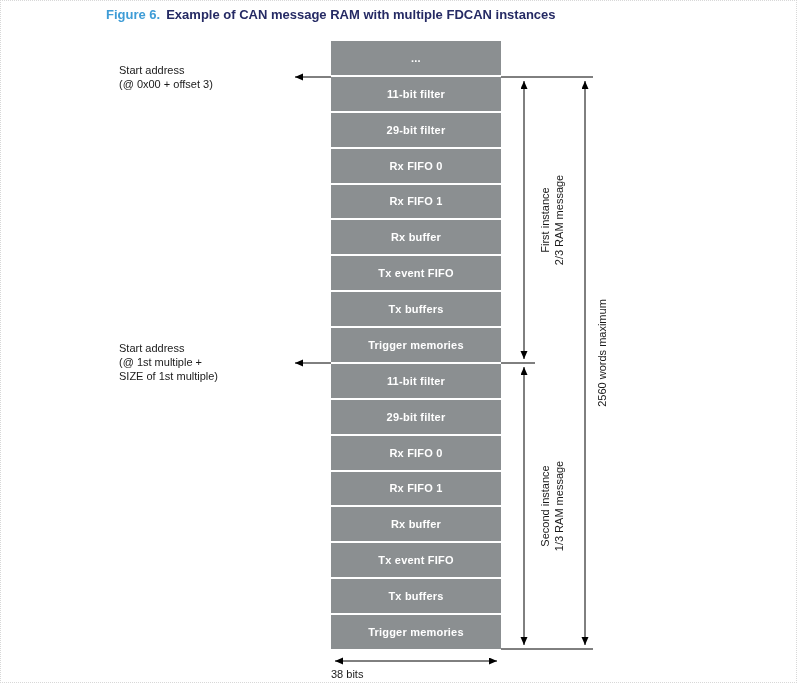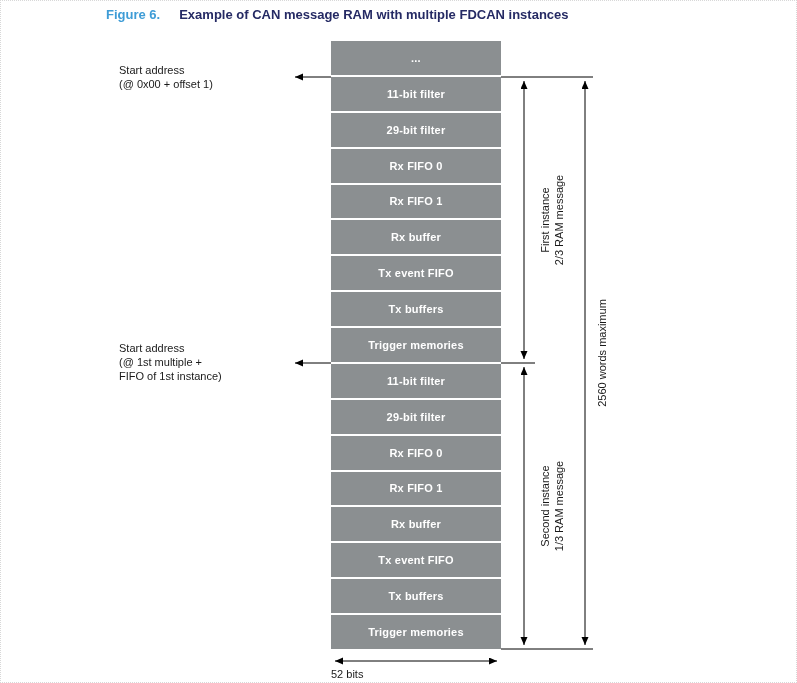--- a/index.html
+++ b/index.html
@@ -11,21 +11,21 @@
     box-sizing:border-box;
     border:1px dotted #d8d8d8;
     overflow:hidden;
   }
 
   
   .figure-caption {
     position:absolute; left:105px; top:6px;
     font-size:13px; font-weight:bold; white-space:nowrap;
   }
-  .fig-label { color:var(--figure-label,#3e9cd6); margin-right:19px; }
+  .fig-label { color:var(--figure-label,#3e9cd6); margin-right:6px; }
   .fig-title { color:var(--figure-title,#252a64); }
 
   
   .ram-column {
     position:absolute; left:330px; top:40px;
     width:170px; height:608px;
     display:flex; flex-direction:column; gap:2px;
   }
   .block {
     flex:1 1 auto;
@@ -88,42 +88,42 @@
       <div class="block">Rx FIFO 0</div>
       <div class="block">Rx FIFO 1</div>
       <div class="block">Rx buffer</div>
       <div class="block">Tx event FIFO</div>
       <div class="block">Tx buffers</div>
       <div class="block">Trigger memories</div>
     </div>
 
   <div class="note note-start1">
     <div>Start address</div>
-    <div>(@ 0x00 + offset 1)</div>
+    <div>(@ 0x00 + offset 3)</div>
   </div>
 
   <div class="note note-start2">
     <div>Start address</div>
     <div>(@ 1st multiple +</div>
-    <div>FIFO of 1st instance)</div>
+    <div>SIZE of 1st multiple)</div>
   </div>
 
   <div class="rot rot-first">
     <div>First instance</div>
     <div>2/3 RAM message</div>
   </div>
 
   <div class="rot rot-second">
     <div>Second instance</div>
     <div>1/3 RAM message</div>
   </div>
 
   <div class="rot rot-total">2560 words maximum</div>
 
-  <div class="note note-buswidth">52 bits</div>
+  <div class="note note-buswidth">38 bits</div>
 
   <svg class="overlay" width="797" height="683" viewBox="0 0 797 683">
     <defs>
       <marker id="ah" markerWidth="10" markerHeight="8" refX="8" refY="3.5" orient="auto-start-reverse" markerUnits="userSpaceOnUse">
         <path d="M0,0 L8,3.5 L0,7 z" fill="#000"></path>
       </marker>
     </defs>
 
     <line x1="330" y1="76" x2="294" y2="76" marker-end="url(#ah)"></line>
     <line x1="330" y1="362" x2="294" y2="362" marker-end="url(#ah)"></line>

